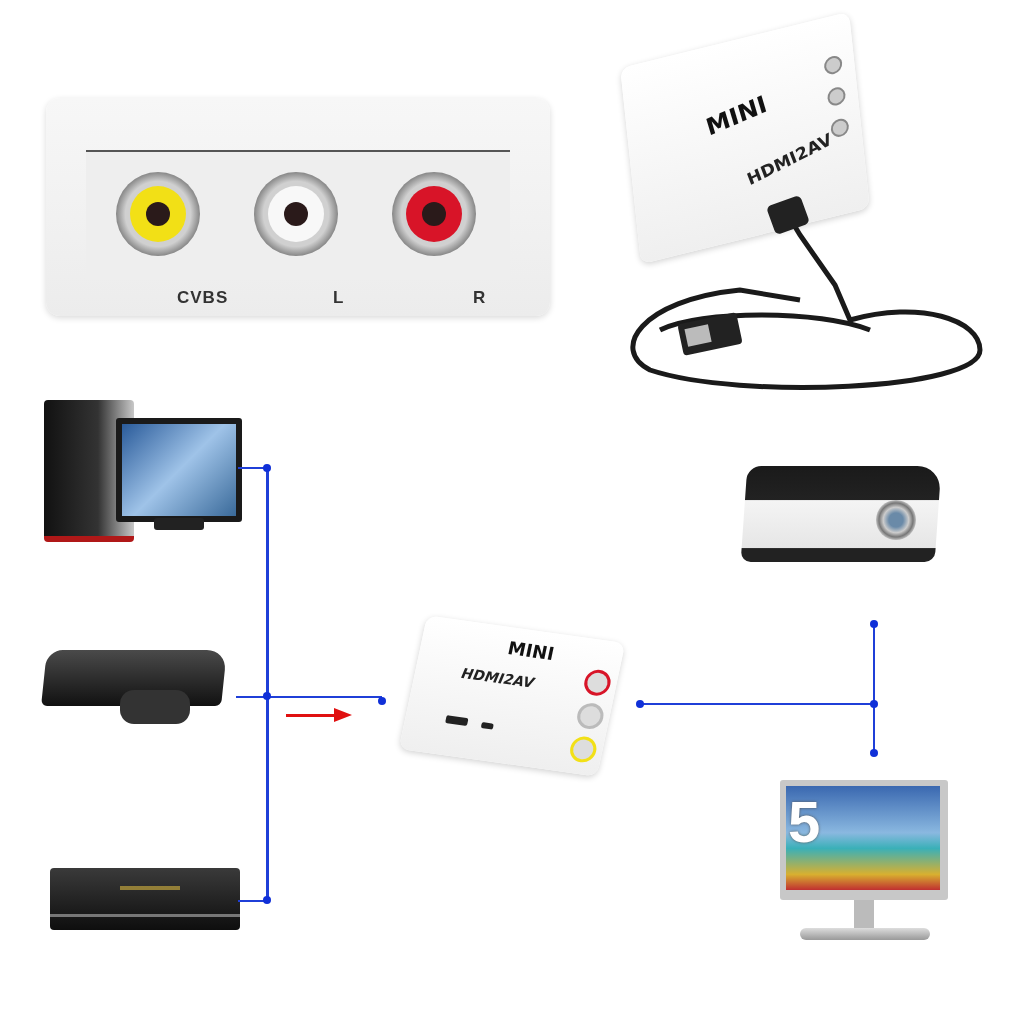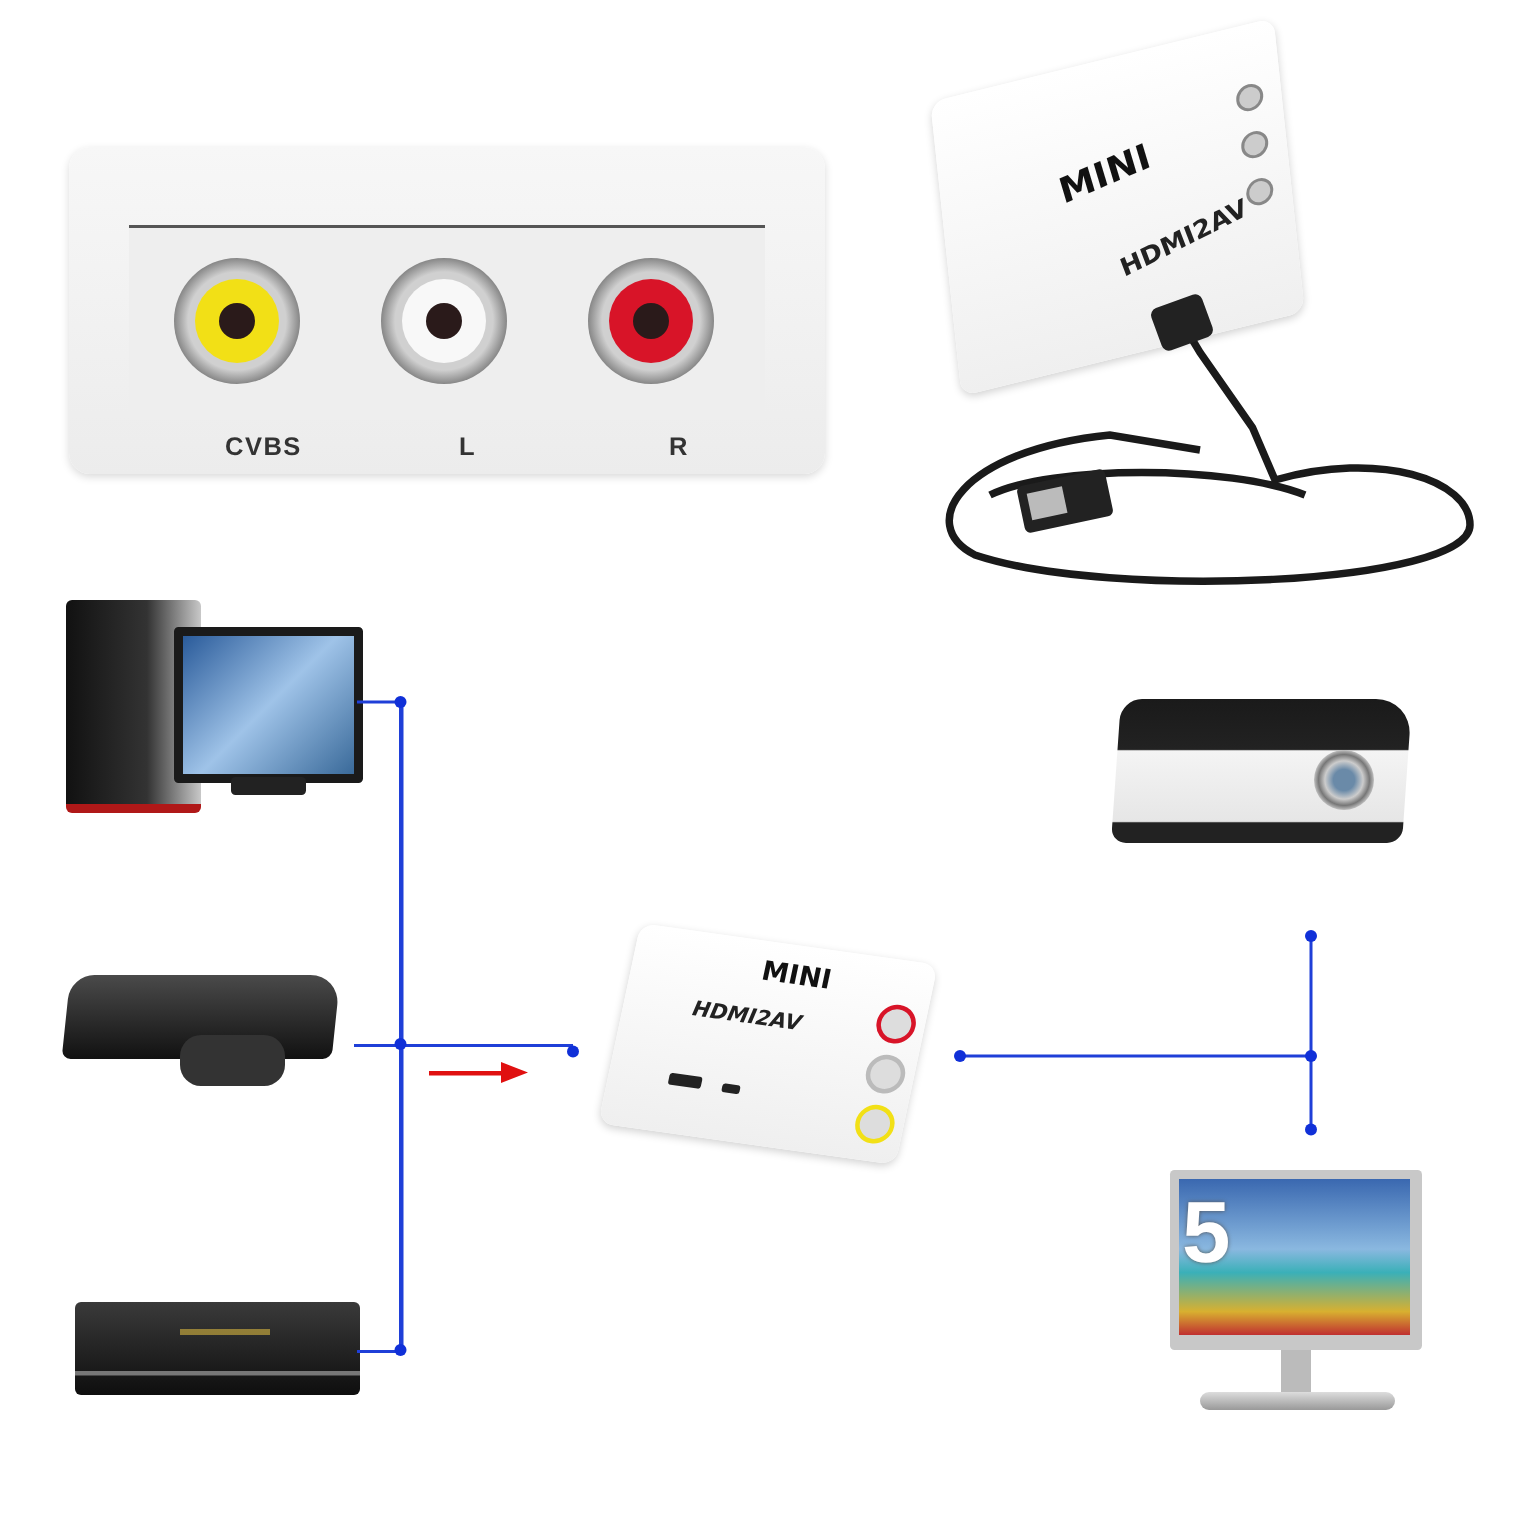--- a/index.html
+++ b/index.html
@@ -4,21 +4,21 @@
 <style>
   html,body{margin:0;padding:0;background:#ffffff;}
   body{width:1010px;height:1010px;position:relative;overflow:hidden;font-family:"Liberation Sans",sans-serif;}
   .abs{position:absolute;}
   
   .av-box{left:46px;top:98px;width:504px;height:218px;background:linear-gradient(#f7f7f7,#ececec);border-radius:14px;box-shadow:0 2px 6px rgba(0,0,0,.15);}
   .av-panel{left:40px;top:52px;width:424px;height:128px;background:#eeeeee;border-top:2px solid #555;}
   .rca{width:84px;height:84px;border-radius:50%;background:radial-gradient(circle,#d0d0d0 55%,#8a8a8a 70%,#222 78%,#cfcfcf 82%);position:absolute;top:20px;}
   .rca .ring{position:absolute;left:14px;top:14px;width:56px;height:56px;border-radius:50%;}
   .rca .hole{position:absolute;left:30px;top:30px;width:24px;height:24px;border-radius:50%;background:#2a1a1a;}
-  .av-label{position:absolute;top:190px;font-weight:bold;font-size:17px;color:#333;letter-spacing:1px;}
+  .av-label{position:absolute;top:190px;font-weight:bold;font-size:17px;color:#333;letter-spacing:1px;margin-left:27px;}
   
   .dev{background:linear-gradient(#ffffff,#efefef);border-radius:10px;box-shadow:0 2px 6px rgba(0,0,0,.18);}
   .mini-text{font-weight:900;color:#111;font-family:"DejaVu Sans",sans-serif;}
   .hdmi-text{font-weight:bold;color:#222;font-family:"DejaVu Sans",sans-serif;}
   
   .bline{background:#1f3fd8;}
   .dot{width:8px;height:8px;border-radius:50%;background:#1030d8;}
 </style>
 </head>
 <body>

